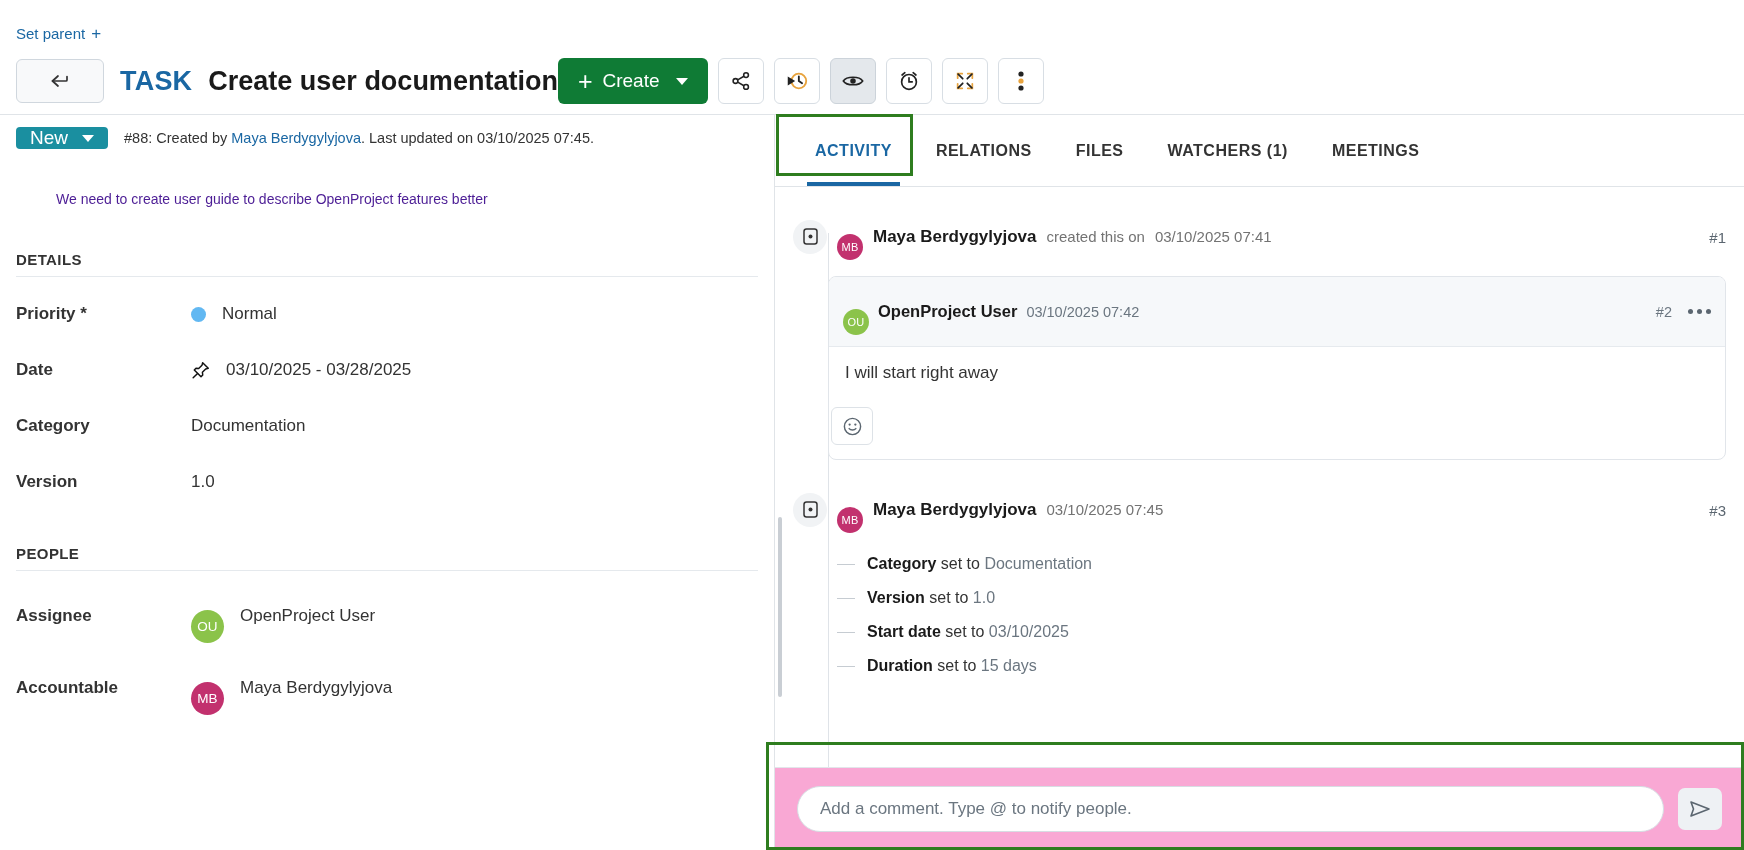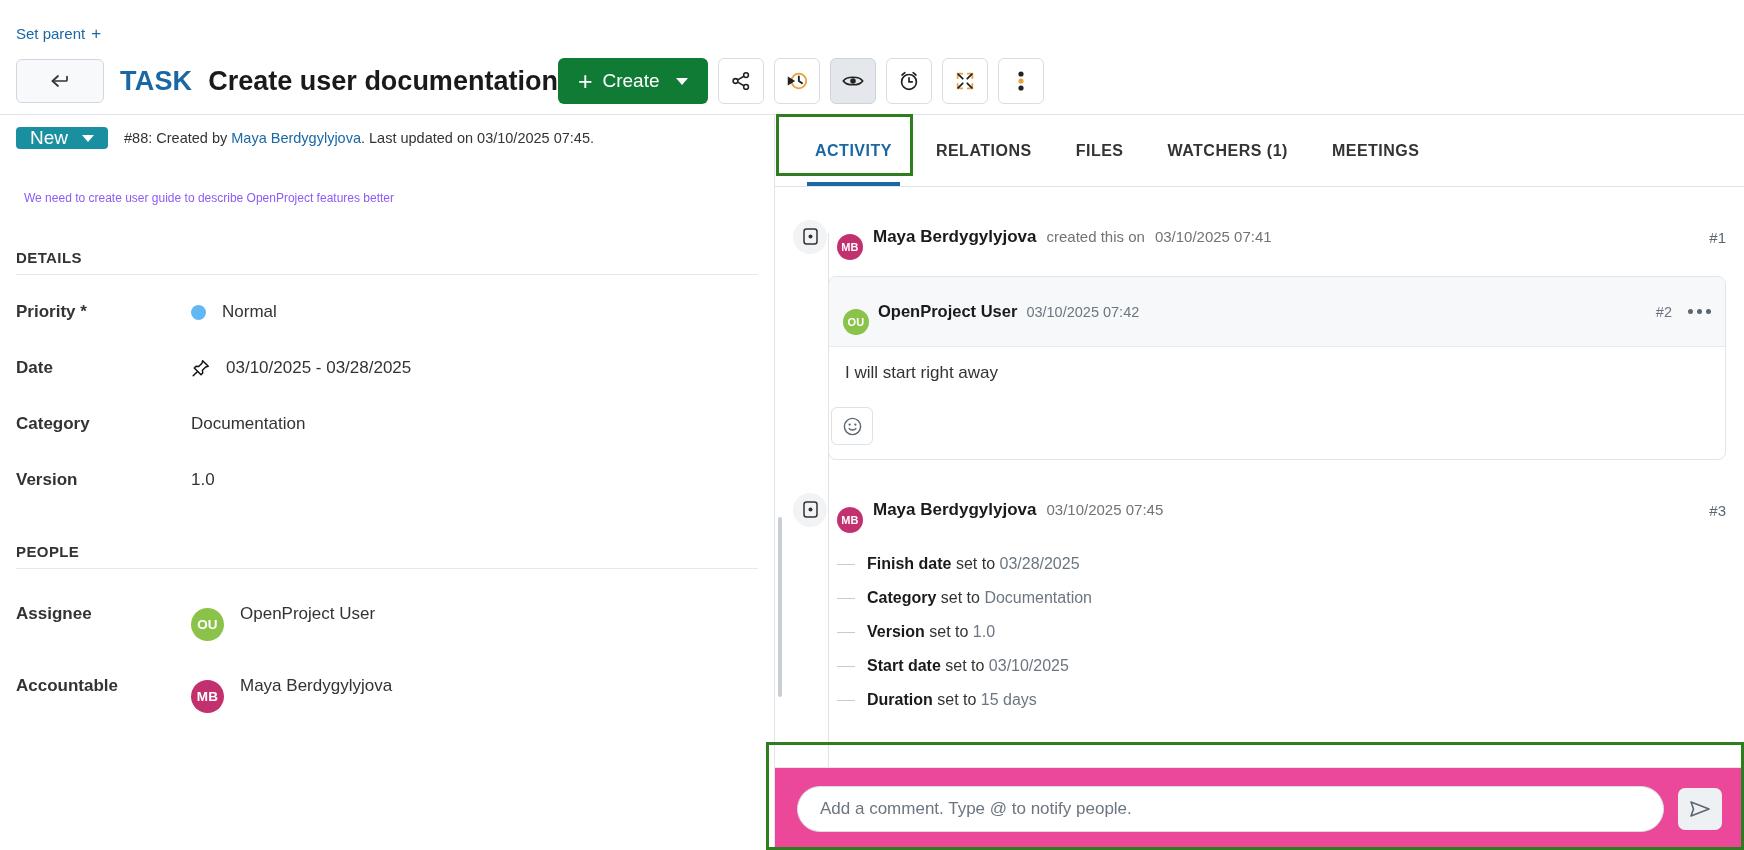--- a/index.html
+++ b/index.html
@@ -69,36 +69,36 @@
     display: inline-flex; align-items: center; gap: 14px; padding: 0 14px;
     font-size: 19px; cursor: pointer;
   }
   .status-pill .caret {
     width: 0; height: 0; border-left: 6px solid transparent; border-right: 6px solid transparent;
     border-top: 7px solid #fff;
   }
   .meta { font-size: 14.5px; color: #333; }
   .meta a { color: #1A67A3; text-decoration: none; }
 
-  .description { padding: 32px 8px 0 8px; font-size: 12px; color: #8b5cf6; }
+  .description { padding: 32px 8px 0 8px; font-size: 14px; color: #4c1d95; margin-left: 32px; }
 
   .section-title {
     font-size: 15px; font-weight: 700; color: #333; letter-spacing: .4px;
     padding: 44px 0 8px 0;
   }
   .section-rule { border-bottom: 1px solid #e5e9ed; }
 
   .field-row { display: flex; align-items: center; padding: 18px 0 0 0; min-height: 56px; }
   .field-label { width: 175px; flex: 0 0 175px; font-size: 17px; font-weight: 700; color: #333; }
   .field-value { font-size: 17px; color: #333; display: flex; align-items: center; gap: 16px; }
   .dot-normal { width: 15px; height: 15px; border-radius: 50%; background: #62B8F2; display: inline-block; }
   .avatar {
     width: 33px; height: 33px; border-radius: 50%; color: #fff;
     display: inline-flex; align-items: center; justify-content: center;
-    font-size: 13.5px; font-weight: 700; letter-spacing: .2px; flex: 0 0 auto; margin-top: 21px;
+    font-size: 13.5px; font-weight: 400; letter-spacing: .2px; flex: 0 0 auto; margin-top: 21px;
   }
   .avatar.green { background: #8BC34A; }
   .avatar.pink  { background: #C2316E; }
   .avatar.sm { width: 26px; height: 26px; font-size: 11px; }
 
   
   .tabs {
     flex: 0 0 auto; display: flex; align-items: stretch; gap: 0;
     padding: 0 0 0 18px; border-bottom: 1px solid #e0e4e8; height: 72px;
   }
@@ -162,21 +162,21 @@
 
   .changes { margin: 14px 0 0 0; }
   .change-row { display: flex; align-items: center; gap: 12px; padding: 8px 0 8px 44px; font-size: 16px; }
   .change-dash { width: 18px; height: 1px; background: #c6ccd2; flex: 0 0 auto; }
   .change-key { font-weight: 700; color: #1a1a1a; }
   .change-mid { color: #333; }
   .change-val { color: #6b7680; }
 
   
   .composer {
-    flex: 0 0 auto; background: #ec4899; border-top: 1px solid #e2e6ea;
+    flex: 0 0 auto; background: #f9a8d4; border-top: 1px solid #e2e6ea;
     padding: 18px 22px; display: flex; align-items: center; gap: 14px;
     position: relative;
   }
   .composer-input {
     flex: 1 1 auto; height: 46px; border: 1px solid #d7dde3; border-radius: 24px;
     background: #fff; padding: 0 22px; font-size: 17px; color: #333;
     font-family: "Liberation Sans", sans-serif; outline: none;
   }
   .composer-input::placeholder { color: #6b7680; }
   .send-btn {
@@ -422,24 +422,20 @@
             </span>
             <span class="avatar pink sm">MB</span>
             <span class="entry-name">Maya Berdygylyjova</span>
             <span class="entry-sub">03/10/2025 07:45</span>
             <span class="entry-num">#3</span>
           </div>
 
           <div class="changes">
             <div class="change-row">
               <span class="change-dash"></span>
-              <span><span class="change-key">Finish date</span><span class="change-mid"> set to </span><span class="change-val">03/28/2025</span></span>
-            </div>
-            <div class="change-row">
-              <span class="change-dash"></span>
               <span><span class="change-key">Category</span><span class="change-mid"> set to </span><span class="change-val">Documentation</span></span>
             </div>
             <div class="change-row">
               <span class="change-dash"></span>
               <span><span class="change-key">Version</span><span class="change-mid"> set to </span><span class="change-val">1.0</span></span>
             </div>
             <div class="change-row">
               <span class="change-dash"></span>
               <span><span class="change-key">Start date</span><span class="change-mid"> set to </span><span class="change-val">03/10/2025</span></span>
             </div>

